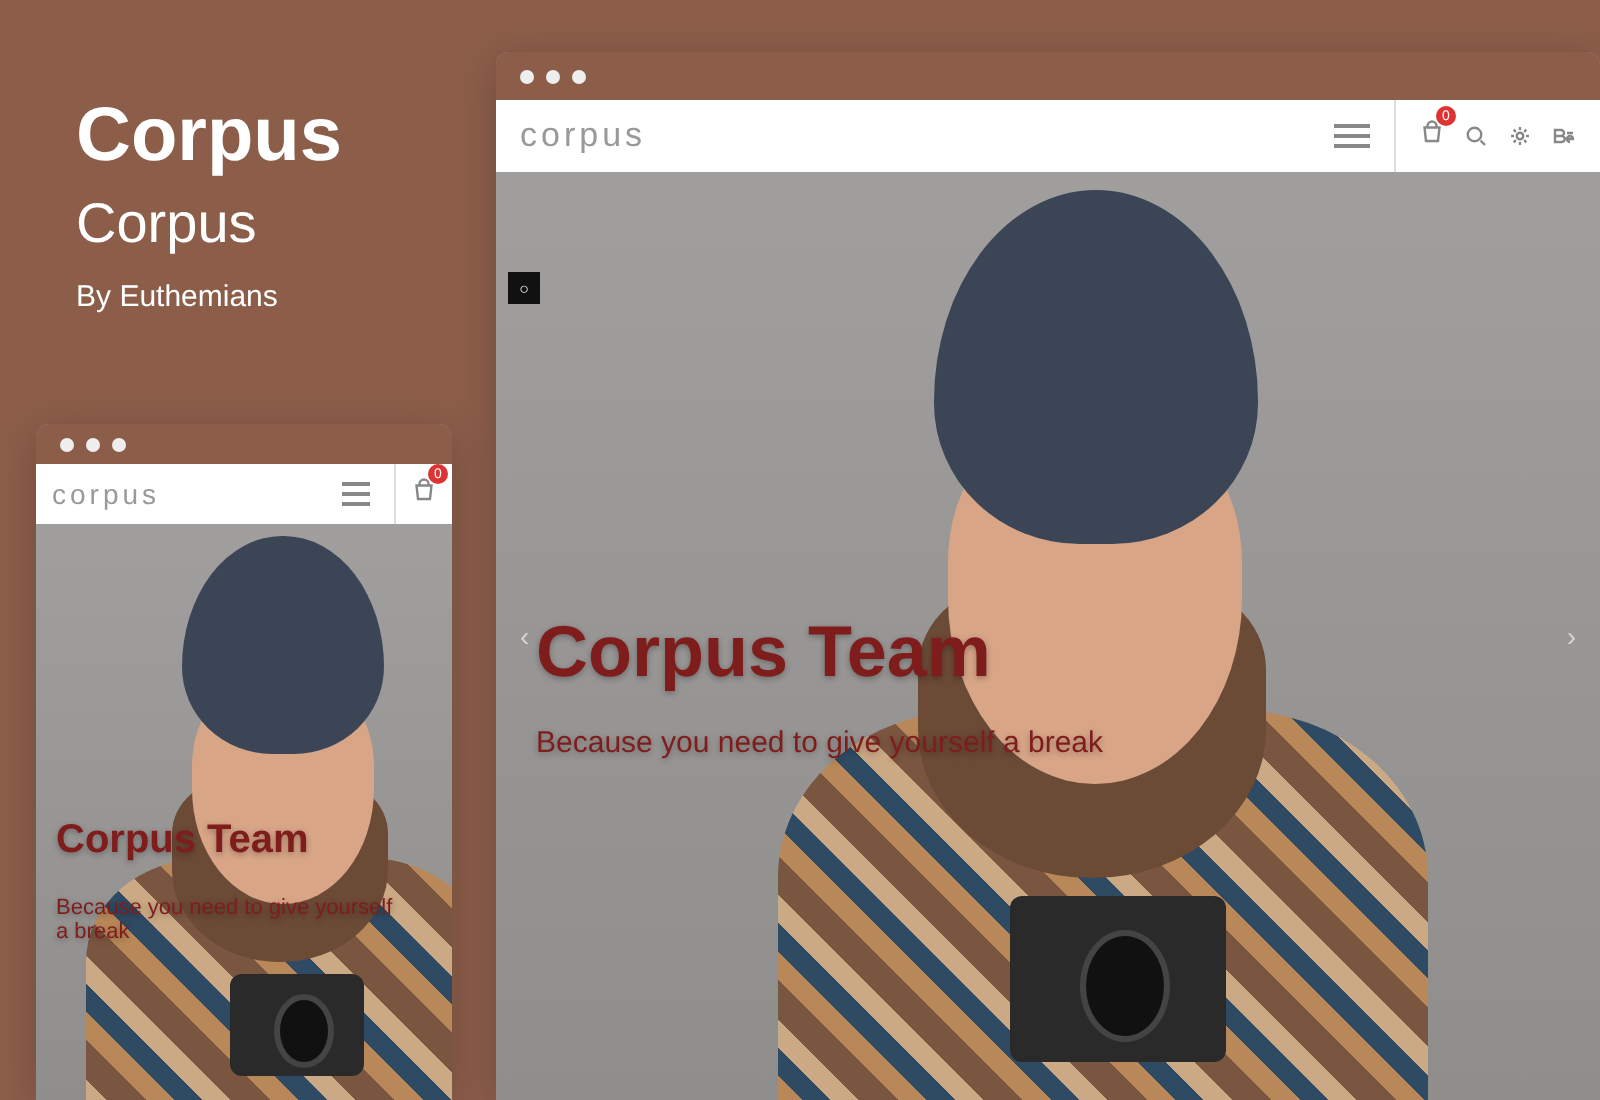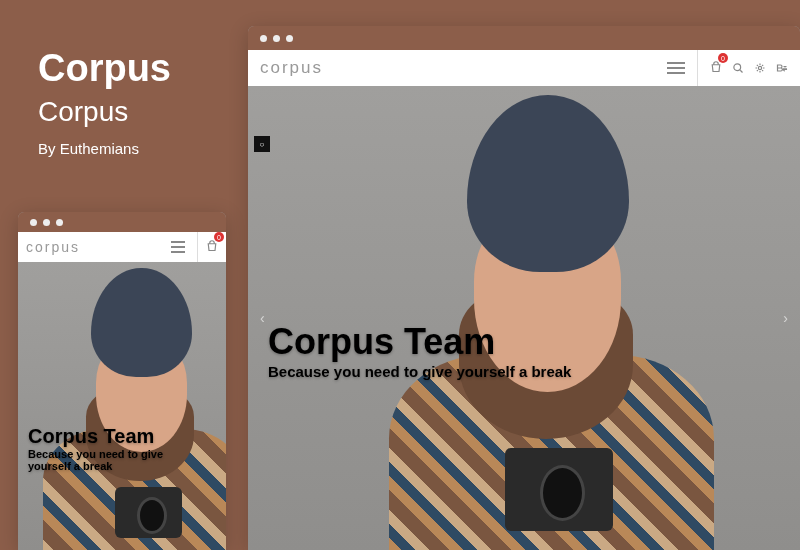--- a/index.html
+++ b/index.html
@@ -185,31 +185,31 @@
   position:absolute;
   top:20%; left:32%;
   width:36%; height:60%;
   border-radius:50%;
   background:#111;
   border:3px solid #444;
 }
 
 .slide-text {
   position: absolute;
-  color: #000000;
+  color: #7f1d1d;
   text-shadow: 0 1px 3px rgba(0,0,0,0.3);
 }
 .slide-title {
   font-size: 36px;
   font-weight: 700;
 }
 .slide-sub {
   font-size: 15px;
-  font-weight: 700;
-  margin-top: 0;
+  font-weight: 400;
+  margin-top: 16px;
 }
 
 .slider-arrow {
   position: absolute;
   top: 50%;
   transform: translateY(-50%);
   color: rgba(255,255,255,0.6);
   font-size: 14px;
   cursor: pointer;
   padding: 6px;

